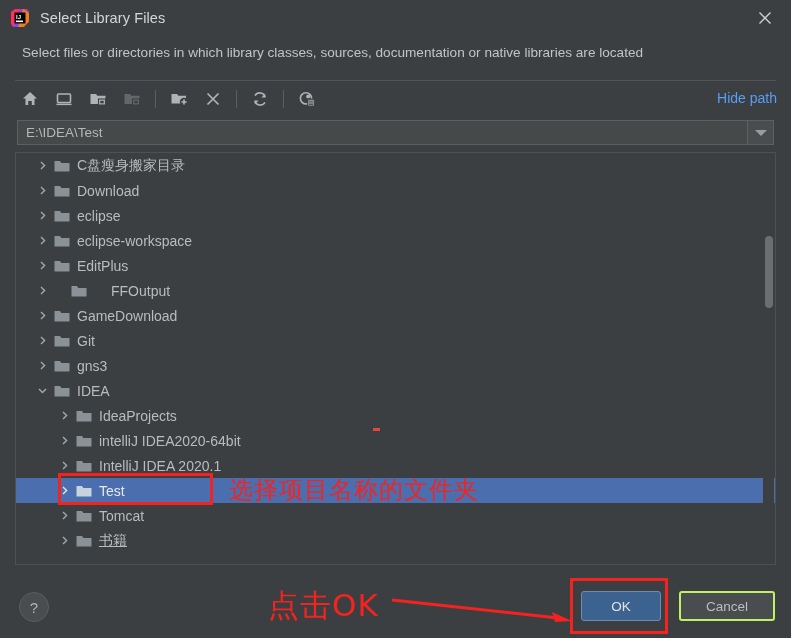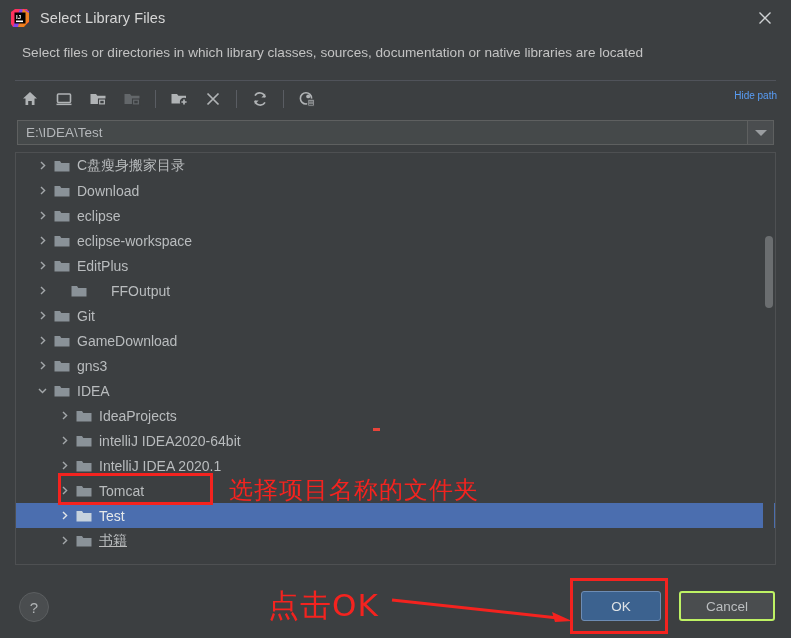--- a/index.html
+++ b/index.html
@@ -56,21 +56,21 @@
     width: 30px; height: 26px; margin-right: 4px;
     display: flex; align-items: center; justify-content: center;
     cursor: pointer; border-radius: 3px;
   }
   .tb-btn.disabled { cursor: default; }
   .tb-div {
     width: 1px; height: 18px; background: #5a5d63; margin: 0 8px 0 4px;
   }
   #hide-path {
     position: absolute; right: 14px; top: 90px;
-    font-size: 10px; color: #589df6; cursor: pointer; white-space: nowrap;
+    font-size: 14px; color: #589df6; cursor: pointer; white-space: nowrap;
   }
 
   
   #path-combo {
     position: absolute; left: 17px; top: 120px; width: 757px; height: 25px;
     background: #45494a; border: 1px solid #5e6060;
     display: flex; align-items: center;
   }
   #path-value {
     flex: 1; padding-left: 8px; font-size: 13.5px; color: #b4b7ba;
@@ -343,42 +343,42 @@
         </div>
         <div class="tree-row" style="padding-left: 20px;">
           <span class="twisty">
             <svg width="11" height="11" viewBox="0 0 11 11">
               <path d="M4 2 L7.6 5.5 L4 9" stroke="#a3a7aa" stroke-width="1.4" fill="none"></path>
             </svg>
           </span>
           <span class="folder-ico"><svg width="16" height="14" viewBox="0 0 16 14">
               <path d="M0.5 2 L6 2 L7.3 4 L15.5 4 L15.5 12.5 L0.5 12.5 Z" fill="#8a9298"></path>
             </svg></span>
+          <span class="row-label">GameDownload</span>
+        </div>
+        <div class="tree-row" style="padding-left: 20px;">
+          <span class="twisty">
+            <svg width="11" height="11" viewBox="0 0 11 11">
+              <path d="M4 2 L7.6 5.5 L4 9" stroke="#a3a7aa" stroke-width="1.4" fill="none"></path>
+            </svg>
+          </span>
+          <span class="folder-ico"><svg width="16" height="14" viewBox="0 0 16 14">
+              <path d="M0.5 2 L6 2 L7.3 4 L15.5 4 L15.5 12.5 L0.5 12.5 Z" fill="#8a9298"></path>
+            </svg></span>
           <span class="row-label">Git</span>
         </div>
         <div class="tree-row" style="padding-left: 20px;">
           <span class="twisty">
             <svg width="11" height="11" viewBox="0 0 11 11">
               <path d="M4 2 L7.6 5.5 L4 9" stroke="#a3a7aa" stroke-width="1.4" fill="none"></path>
             </svg>
           </span>
           <span class="folder-ico"><svg width="16" height="14" viewBox="0 0 16 14">
               <path d="M0.5 2 L6 2 L7.3 4 L15.5 4 L15.5 12.5 L0.5 12.5 Z" fill="#8a9298"></path>
             </svg></span>
-          <span class="row-label">GameDownload</span>
-        </div>
-        <div class="tree-row" style="padding-left: 20px;">
-          <span class="twisty">
-            <svg width="11" height="11" viewBox="0 0 11 11">
-              <path d="M4 2 L7.6 5.5 L4 9" stroke="#a3a7aa" stroke-width="1.4" fill="none"></path>
-            </svg>
-          </span>
-          <span class="folder-ico"><svg width="16" height="14" viewBox="0 0 16 14">
-              <path d="M0.5 2 L6 2 L7.3 4 L15.5 4 L15.5 12.5 L0.5 12.5 Z" fill="#8a9298"></path>
-            </svg></span>
           <span class="row-label">gns3</span>
         </div>
         <div class="tree-row" style="padding-left: 20px;">
           <span class="twisty">
             <svg width="11" height="11" viewBox="0 0 11 11">
               <path d="M2 4 L5.5 7.6 L9 4" stroke="#a3a7aa" stroke-width="1.4" fill="none"></path>
             </svg>
           </span>
           <span class="folder-ico"><svg width="16" height="14" viewBox="0 0 16 14">
               <path d="M0.5 2 L6 2 L7.3 4 L15.5 4 L15.5 12.5 L0.5 12.5 Z" fill="#8a9298"></path>
@@ -411,41 +411,41 @@
           <span class="twisty">
             <svg width="11" height="11" viewBox="0 0 11 11">
               <path d="M4 2 L7.6 5.5 L4 9" stroke="#a3a7aa" stroke-width="1.4" fill="none"></path>
             </svg>
           </span>
           <span class="folder-ico"><svg width="16" height="14" viewBox="0 0 16 14">
               <path d="M0.5 2 L6 2 L7.3 4 L15.5 4 L15.5 12.5 L0.5 12.5 Z" fill="#8a9298"></path>
             </svg></span>
           <span class="row-label">IntelliJ IDEA 2020.1</span>
         </div>
+        <div class="tree-row selected" style="padding-left: 42px;">
+          <span class="twisty">
+            <svg width="11" height="11" viewBox="0 0 11 11">
+              <path d="M4 2 L7.6 5.5 L4 9" stroke="#e2e6e8" stroke-width="1.4" fill="none"></path>
+            </svg>
+          </span>
+          <span class="folder-ico"><svg width="16" height="14" viewBox="0 0 16 14">
+              <path d="M0.5 2 L6 2 L7.3 4 L15.5 4 L15.5 12.5 L0.5 12.5 Z" fill="#c6d2de"></path>
+            </svg></span>
+          <span class="row-label">Test</span>
+        </div>
         <div class="tree-row" style="padding-left: 42px;">
           <span class="twisty">
             <svg width="11" height="11" viewBox="0 0 11 11">
               <path d="M4 2 L7.6 5.5 L4 9" stroke="#a3a7aa" stroke-width="1.4" fill="none"></path>
             </svg>
           </span>
           <span class="folder-ico"><svg width="16" height="14" viewBox="0 0 16 14">
               <path d="M0.5 2 L6 2 L7.3 4 L15.5 4 L15.5 12.5 L0.5 12.5 Z" fill="#8a9298"></path>
             </svg></span>
           <span class="row-label">Tomcat</span>
-        </div>
-        <div class="tree-row selected" style="padding-left: 42px;">
-          <span class="twisty">
-            <svg width="11" height="11" viewBox="0 0 11 11">
-              <path d="M4 2 L7.6 5.5 L4 9" stroke="#e2e6e8" stroke-width="1.4" fill="none"></path>
-            </svg>
-          </span>
-          <span class="folder-ico"><svg width="16" height="14" viewBox="0 0 16 14">
-              <path d="M0.5 2 L6 2 L7.3 4 L15.5 4 L15.5 12.5 L0.5 12.5 Z" fill="#c6d2de"></path>
-            </svg></span>
-          <span class="row-label">Test</span>
         </div>
         <div class="tree-row" style="padding-left: 42px; text-decoration: underline;">
           <span class="twisty">
             <svg width="11" height="11" viewBox="0 0 11 11">
               <path d="M4 2 L7.6 5.5 L4 9" stroke="#a3a7aa" stroke-width="1.4" fill="none"></path>
             </svg>
           </span>
           <span class="folder-ico"><svg width="16" height="14" viewBox="0 0 16 14">
               <path d="M0.5 2 L6 2 L7.3 4 L15.5 4 L15.5 12.5 L0.5 12.5 Z" fill="#8a9298"></path>
             </svg></span>

